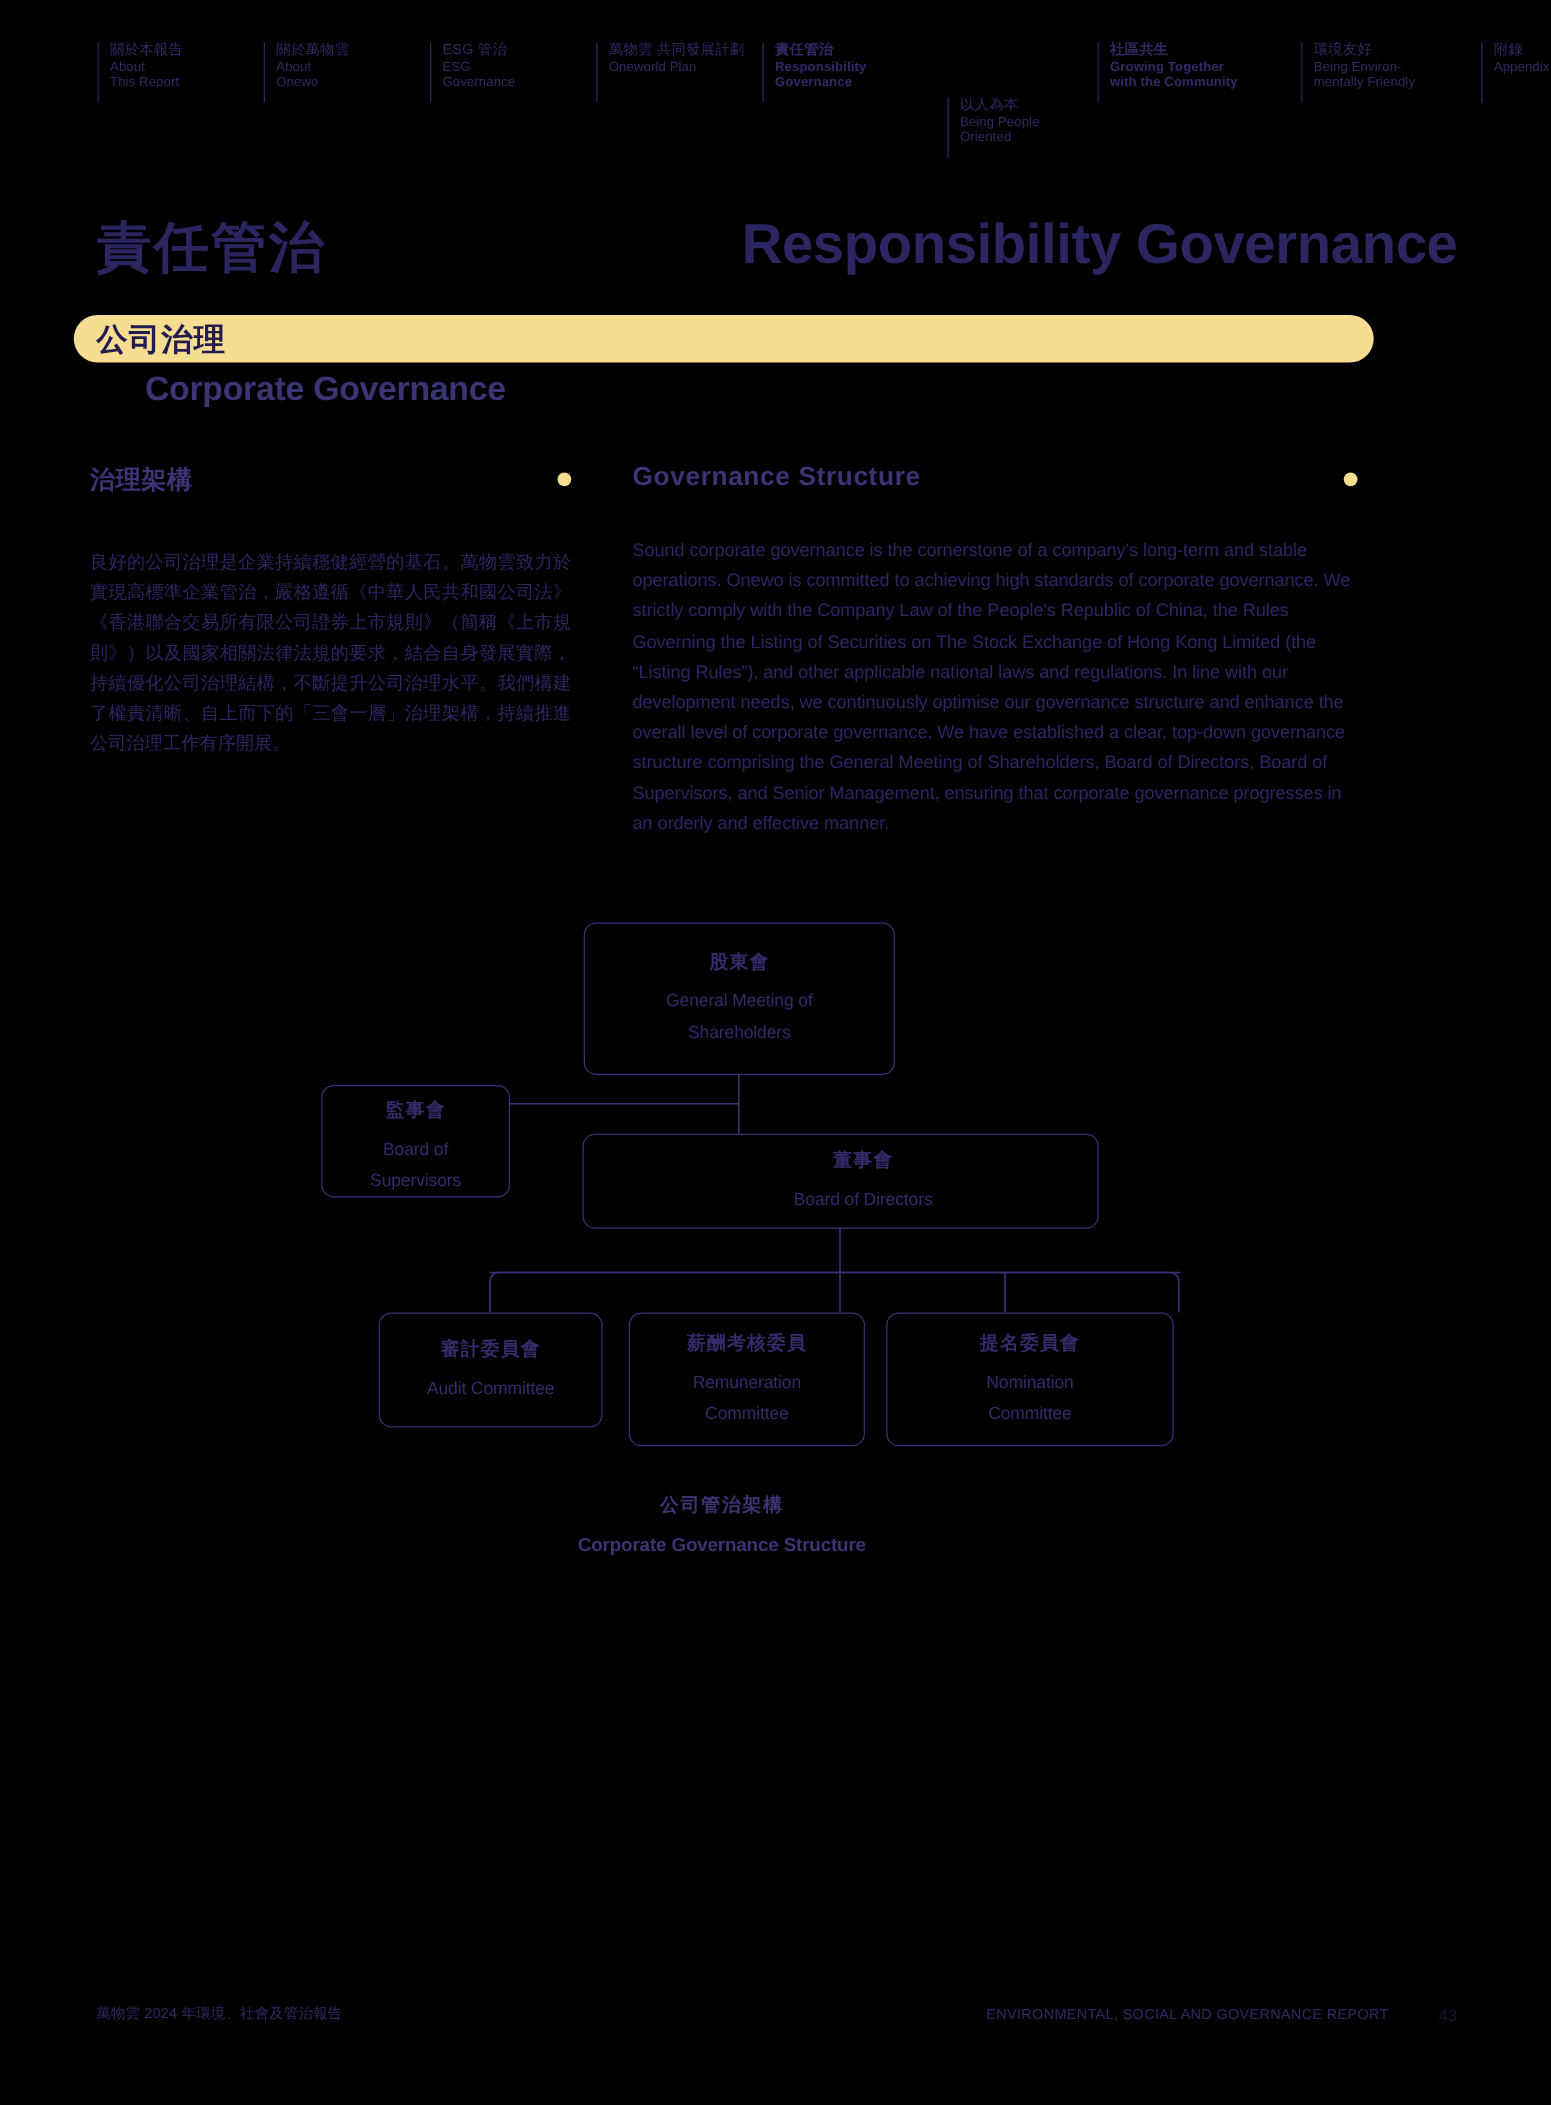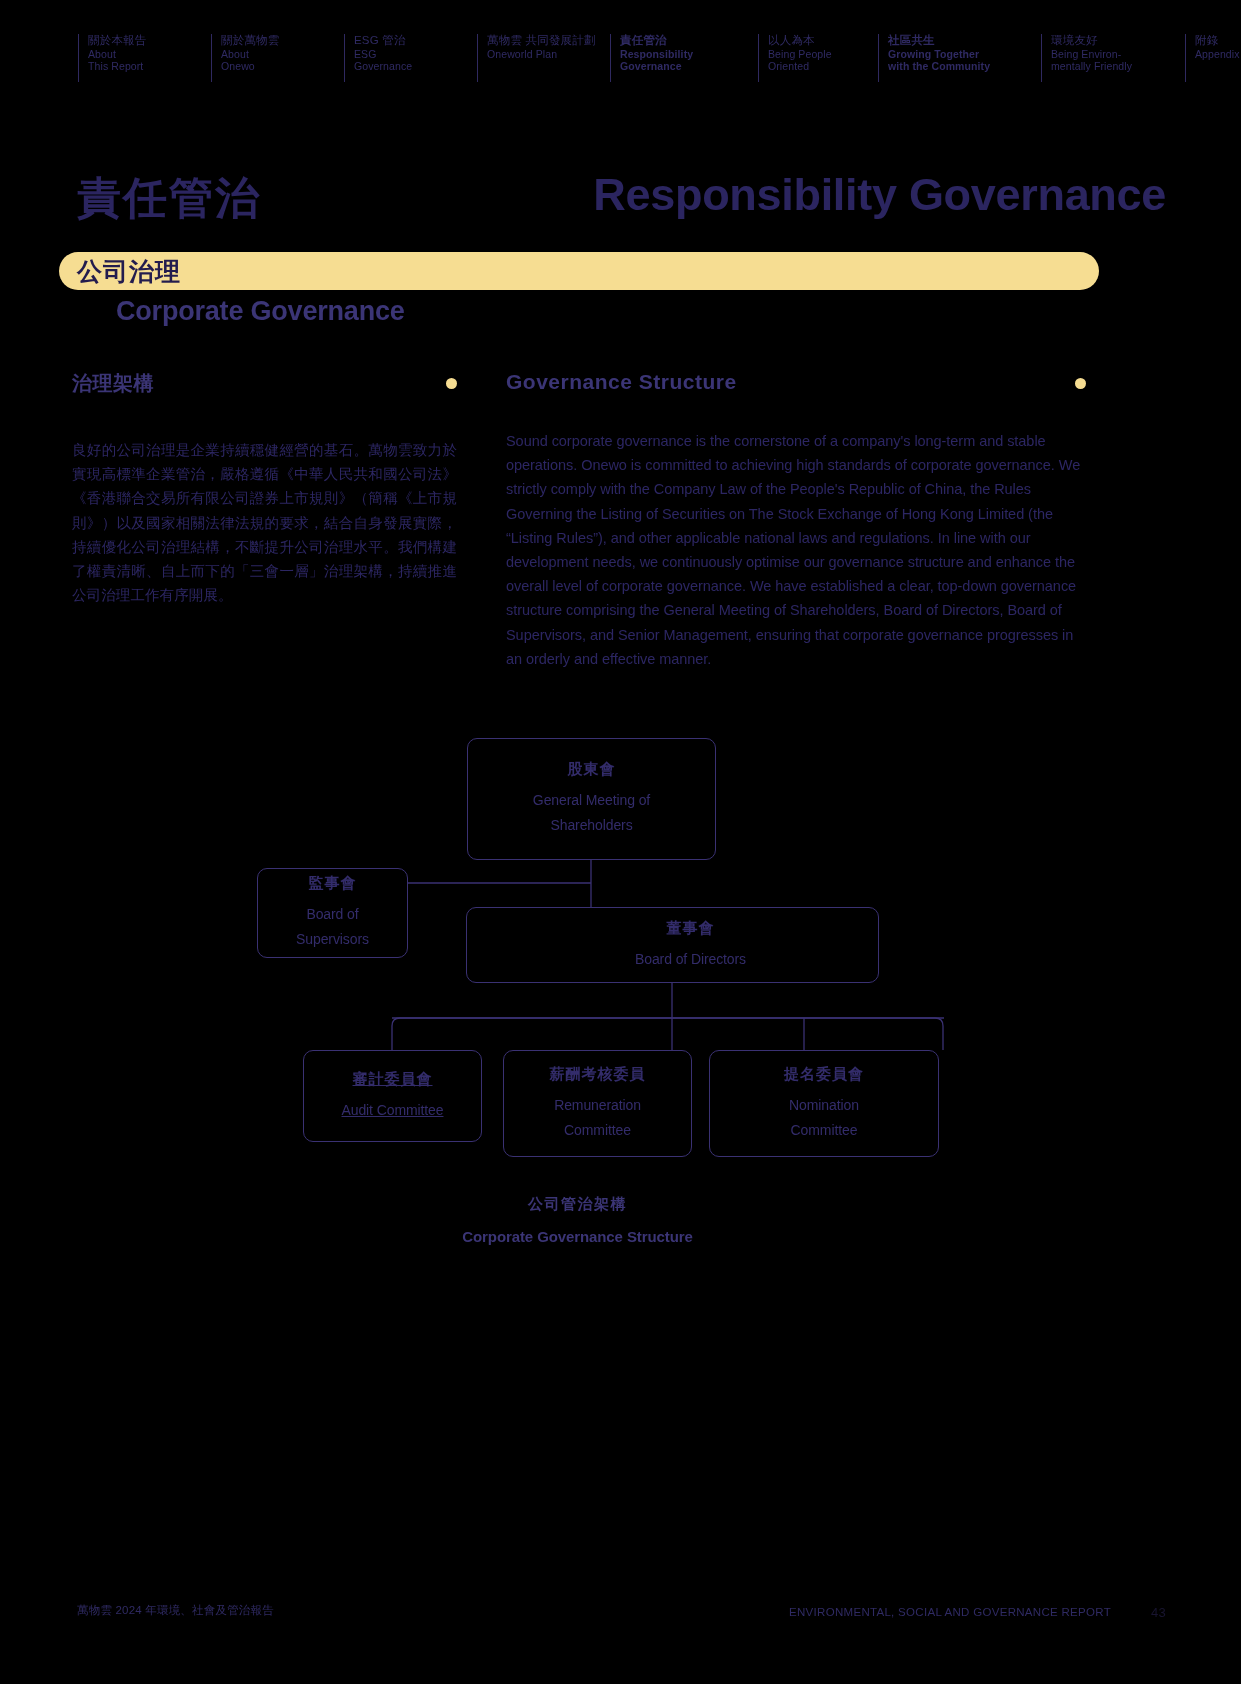--- a/index.html
+++ b/index.html
@@ -52,21 +52,21 @@
   }
   .nav-item.active .nav-zh,
   .nav-item.active .nav-en { font-weight: 700; }
 
   
   .nav-w1 { width: 113px; }
   .nav-w2 { width: 113px; }
   .nav-w3 { width: 113px; }
   .nav-w4 { width: 113px; }
   .nav-w5 { width: 128px; }
-  .nav-w6 { width: 100px; }
+  .nav-w6 { width: 100px; margin-top: 44px; }
   .nav-w7 { width: 143px; font-weight: bold; }
   .nav-w8 { width: 124px; }
   .nav-w9 { width: 90px; }
 
   
   .page-title-zh {
     position: absolute;
     left: 77px;
     top: 140px;
     font-size: 44px;
@@ -191,23 +191,23 @@
     letter-spacing: 1px;
     margin-bottom: 9px;
   }
   .node .en {
     font-size: 14px;
     line-height: 25px;
     letter-spacing: -0.1px;
   }
 
   #node-gms        { left: 467px; top: 12px;  width: 249px; height: 122px; }
-  #node-sup        { left: 257px; top: 142px; width: 151px; height: 90px; }
+  #node-sup        { left: 257px; top: 142px; width: 151px; height: 90px; justify-content: flex-end; }
   #node-bod        { left: 466px; top: 181px; width: 413px; height: 76px; padding-left: 36px; }
-  #node-audit      { left: 303px; top: 324px; width: 179px; height: 92px; text-decoration: underline; }
+  #node-audit      { left: 303px; top: 324px; width: 179px; height: 92px; }
   #node-remun      { left: 503px; top: 324px; width: 189px; height: 107px; }
   #node-nomin      { left: 709px; top: 324px; width: 230px; height: 107px; }
 
   .chart-caption {
     position: absolute;
     left: 0;
     top: 1195px;
     width: 1155px;
     text-align: center;
     color: #3b3576;

